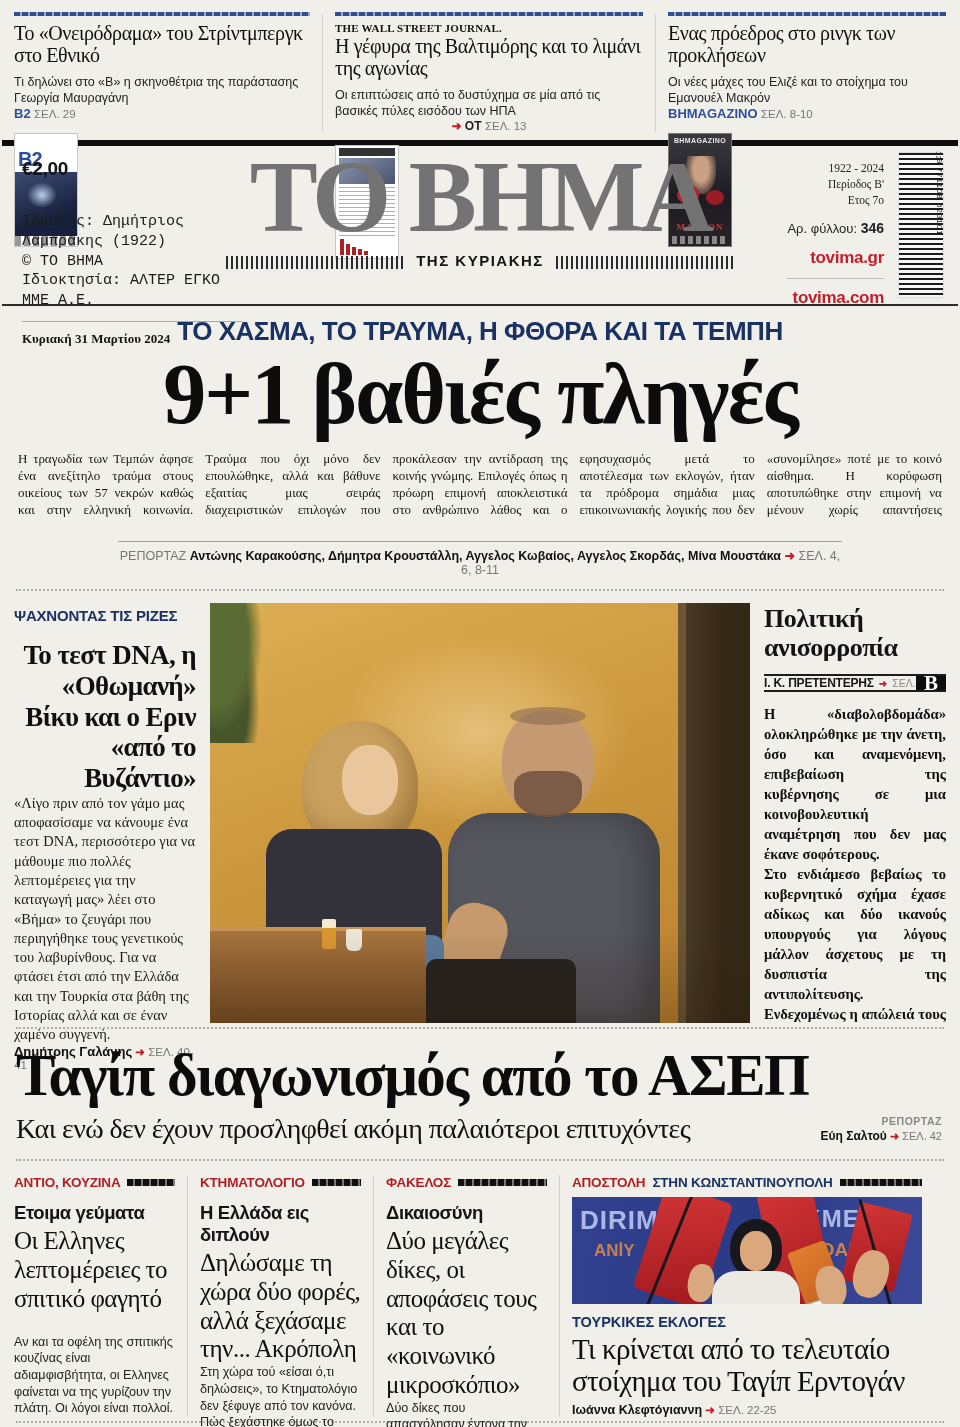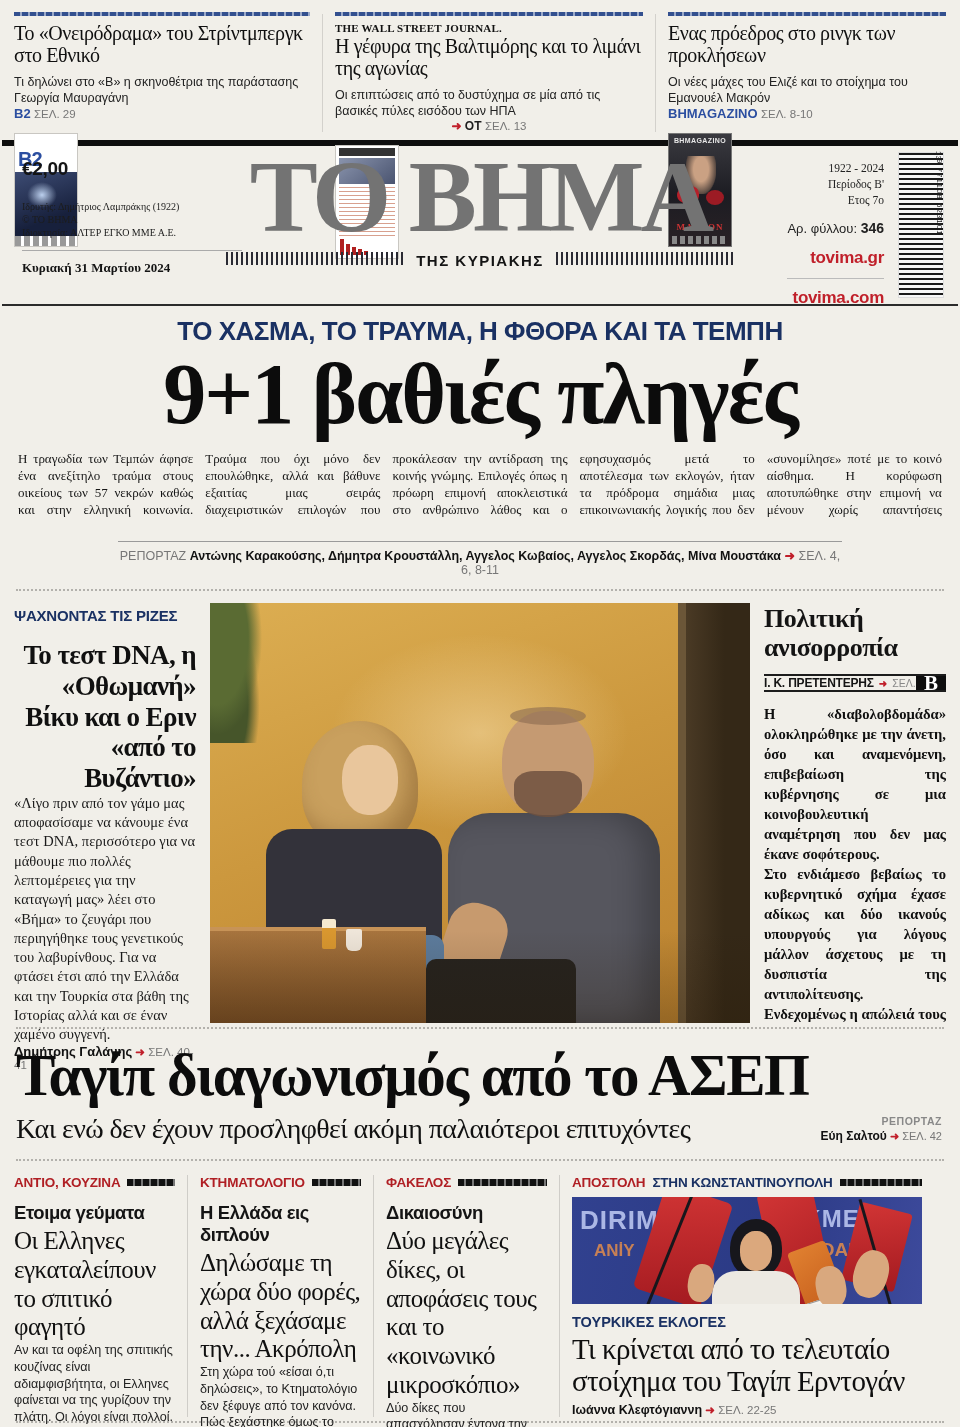--- a/index.html
+++ b/index.html
@@ -46,26 +46,26 @@
   .thumb-mag .mag-glove2 { position:absolute; top:56px; right:7px; width:18px; height:15px; background:#9c1b24; border-radius:50%; }
   .thumb-mag .mag-bottom { position:absolute; bottom:14px; left:0; right:0; text-align:center; color:#c33; font-size:9px; font-weight:bold; font-family:"Liberation Serif",serif; letter-spacing:1px; }
   .thumb-mag .mag-foot { position:absolute; bottom:2px; left:3px; right:3px; height:8px; background:repeating-linear-gradient(90deg,#888 0 5px,rgba(0,0,0,0) 5px 8px); }
 
   .black-bar { height:6px; background:#0e0e0e; margin:0 2px; }
 
   
   .masthead { position:relative; height:160px; border-bottom:2px solid #2b2b2b; margin:0 2px; }
   .mh-left { position:absolute; left:20px; top:12px; width:230px; }
   .mh-price { font-weight:bold; font-size:19px; letter-spacing:-0.3px; }
-  .mh-founder { margin-top:20px; font-size:10px; line-height:1.32; color:#1c1c1c; font-family:Liberation Serif, serif; }
+  .mh-founder { margin-top:32px; font-size:15px; line-height:1.32; color:#1c1c1c; font-family:Liberation Mono, monospace; }
   .mh-rule { border-top:1px solid #aaa; margin-top:10px; width:220px; }
   .mh-date { margin-top:9px; font-weight:bold; font-size:13px; font-family:"Liberation Serif",serif; }
   .mh-center { position:absolute; left:50%; transform:translateX(-50%); top:-2px; text-align:center; width:560px; }
   .mh-title { font-family:"Liberation Serif",serif; font-weight:bold; font-size:102px; letter-spacing:-4px; line-height:1.04; color:#737373; white-space:nowrap; }
-  .mh-subrow { display:flex; align-items:flex-start; justify-content:center; gap:12px; margin-top:2px; }
+  .mh-subrow { display:flex; align-items:flex-end; justify-content:center; gap:12px; margin-top:2px; }
   .mh-stripes { height:13px; width:178px; background:repeating-linear-gradient(90deg,#2a2a33 0 2px,rgba(0,0,0,0) 2px 5px); }
   .mh-subtitle { font-weight:bold; font-size:15px; letter-spacing:1.5px; white-space:nowrap; }
   .mh-right { position:absolute; right:74px; top:14px; text-align:right; }
   .mh-years { font-size:11.5px; line-height:1.4; color:#222; font-family:"Liberation Serif",serif; }
   .mh-issue { margin-top:12px; font-size:13px; color:#222; }
   .mh-issue b { font-size:14px; }
   .mh-site { margin-top:12px; font-weight:bold; font-size:17px; color:#c0202a; letter-spacing:-0.3px; }
   .mh-site2 { margin-top:10px; border-top:1px solid #bbb; padding-top:9px; }
   .barcode { position:absolute; right:14px; top:6px; width:46px; height:146px; background:repeating-linear-gradient(180deg,#1a1a1a 0 2px,#f7f7f7 2px 5px); border:1px solid #ddd; }
   .barcode-num { position:absolute; right:-1px; top:6px; writing-mode:vertical-rl; font-size:8px; color:#222; background:transparent; letter-spacing:1px; }
@@ -371,21 +371,21 @@
   <div class="dotted-sep"></div>
 
   <section class="bottom-cols">
 
     <div class="bcol">
       <div class="bcol-kicker-row">
         <span class="bcol-kicker">ΑΝΤΙΟ, ΚΟΥΖΙΝΑ</span>
         <span class="kicker-bar"></span>
       </div>
       <div class="bcol-subhead">Ετοιμα γεύματα</div>
-      <div class="bcol-headline">Οι Ελληνες εγκαταλείπουν το σπιτικό φαγητό</div>
+      <div class="bcol-headline">Οι Ελληνες λεπτομέρειες το σπιτικό φαγητό</div>
       <div class="bcol-body">Αν και τα οφέλη της σπιτικής κουζίνας είναι αδιαμφισβήτητα, οι Ελληνες φαίνεται να της γυρίζουν την πλάτη. Οι λόγοι είναι πολλοί.</div>
 
     </div>
 
     <div class="bcol">
       <div class="bcol-kicker-row">
         <span class="bcol-kicker">ΚΤΗΜΑΤΟΛΟΓΙΟ</span>
         <span class="kicker-bar"></span>
       </div>
       <div class="bcol-subhead">Η Ελλάδα εις διπλούν</div>

